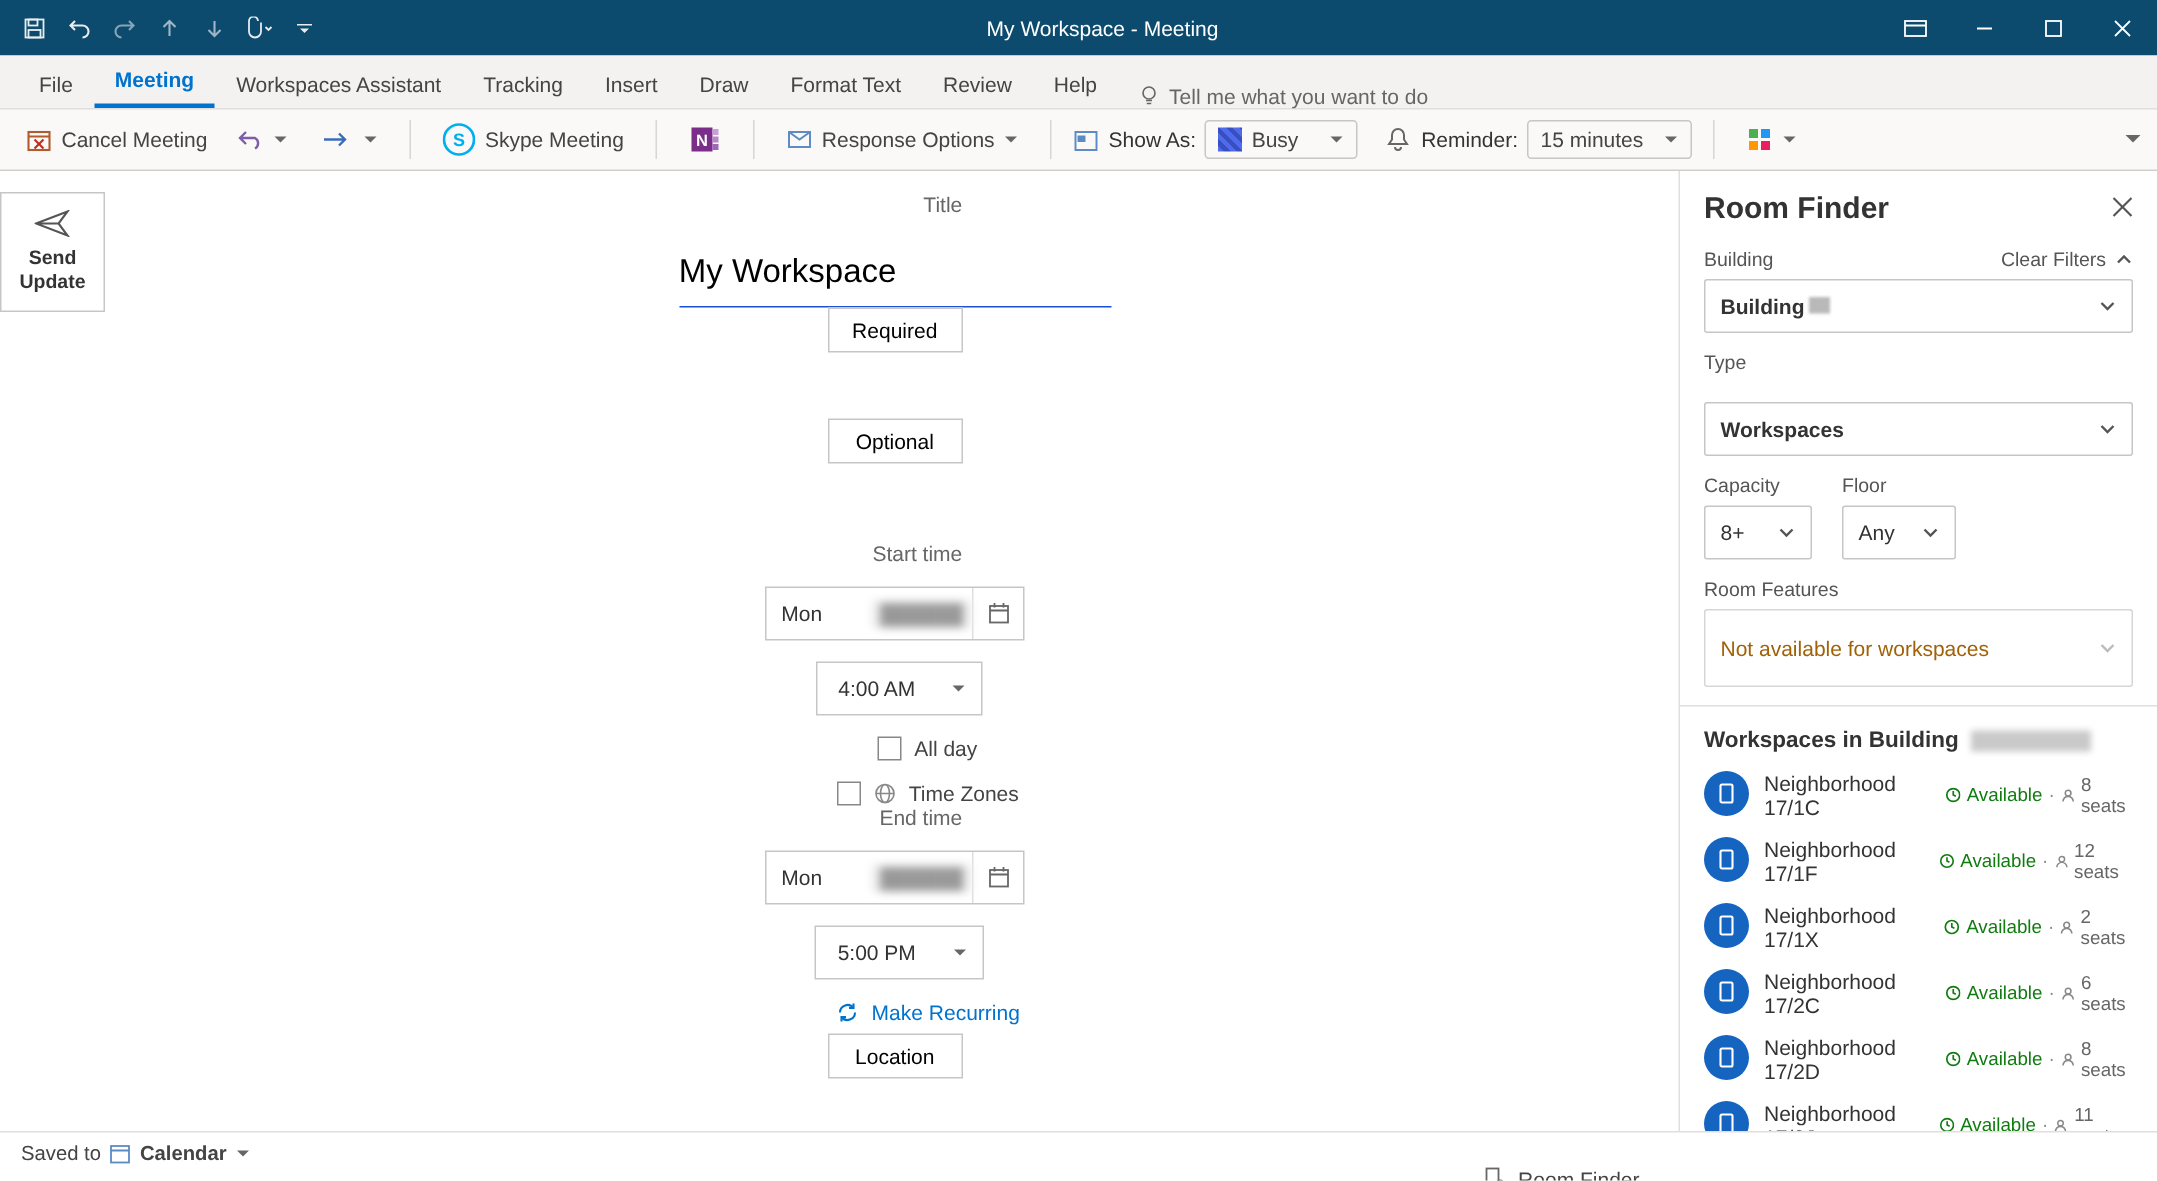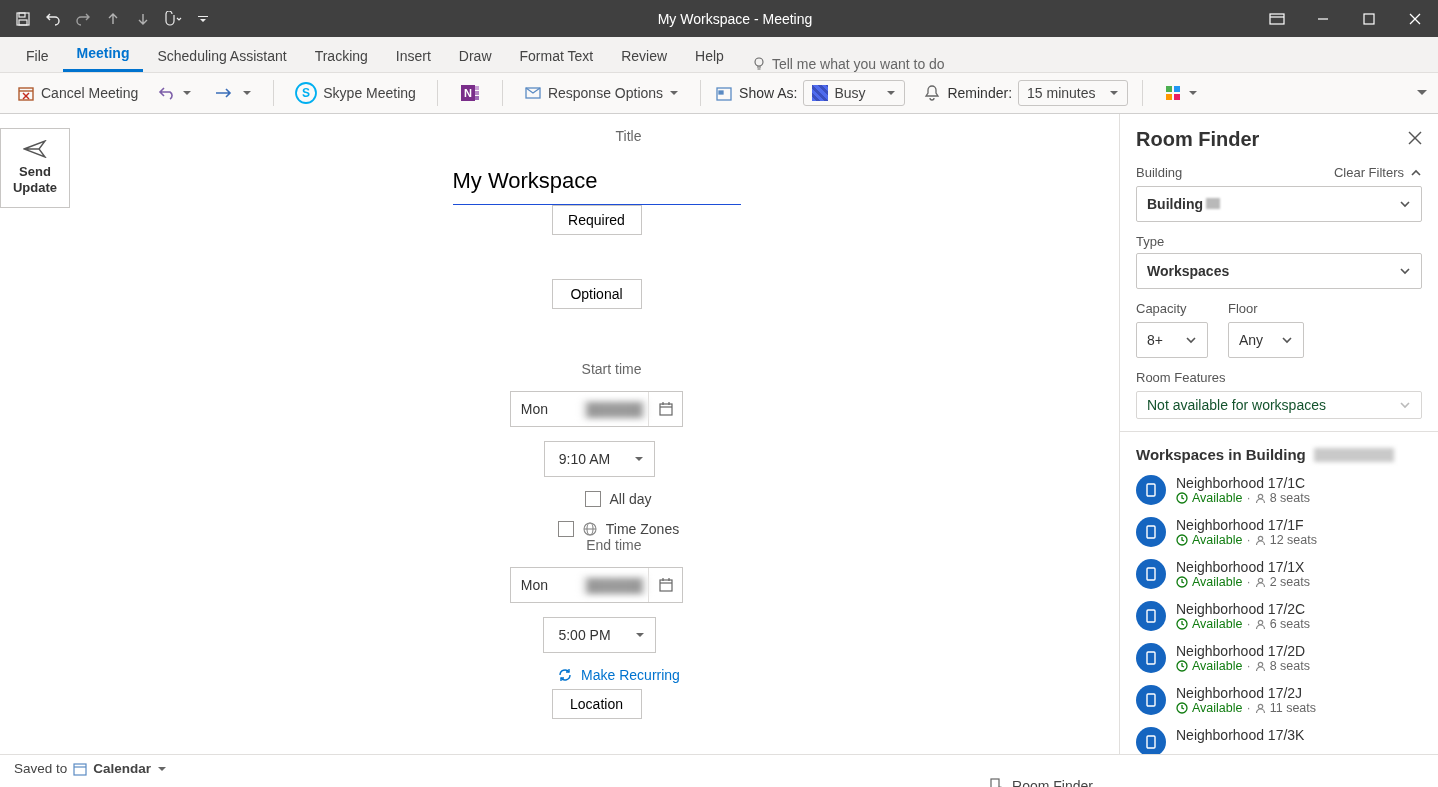--- a/index.html
+++ b/index.html
@@ -1,19 +1,19 @@
 <!DOCTYPE html>
 <html><head>
 <meta charset="utf-8">
 <style>
 * { box-sizing: border-box; margin: 0; padding: 0; font-family: "Segoe UI", Arial, sans-serif; }
 body { width: 1438px; height: 787px; background: #fff; overflow: hidden; font-size: 14px; color: #333; }
 
 
-.titlebar { height: 37px; background: #404040; display: flex; align-items: center; color: #fff; }
+.titlebar { height: 37px; background: #0c4a6e; display: flex; align-items: center; color: #fff; }
 .titlebar-left { display: flex; align-items: center; gap: 4px; padding-left: 10px; }
 .titlebar-left .qat { width: 26px; height: 26px; display: flex; align-items: center; justify-content: center; opacity: 0.9; cursor: pointer; }
 .titlebar-center { flex: 1; text-align: center; font-size: 14px; }
 .titlebar-right { display: flex; }
 .titlebar-right .winbtn { width: 46px; height: 37px; display: flex; align-items: center; justify-content: center; cursor: pointer; }
 
 
 .ribbon-tabs { height: 36px; background: #f3f2f1; border-bottom: 1px solid #e1dfdd; display: flex; align-items: flex-end; padding: 0 12px; gap: 0; position: relative; }
 .ribbon-tabs .tab { padding: 8px 14px; font-size: 14px; color: #444; cursor: pointer; }
 .ribbon-tabs .tab.active { color: #0073cf; border-bottom: 3px solid #0073cf; font-weight: 600; }
@@ -61,27 +61,27 @@
 .rf-header { display:flex; align-items:center; justify-content:space-between; margin-bottom:14px;}
 .rf-title { font-size:20px; font-weight:600; }
 .rf-section { margin-bottom:12px; }
 .rf-row-hdr { display:flex; align-items:center; justify-content:space-between; margin-bottom:6px;}
 .rf-label { font-size:13px; color:#555; }
 .rf-clear { font-size:13px; color:#555; cursor:pointer; display:flex; align-items:center; gap:6px;}
 .rf-field { border:1px solid #c8c6c4; height:36px; display:flex; align-items:center; justify-content:space-between; padding:0 10px; cursor:pointer; border-radius:2px;}
 .rf-field .smudge { display:inline-block; width:14px; height:11px; background:#b9b9b9; filter:blur(1px); margin-left:3px;}
 .rf-two { display:flex; gap:20px;}
 .rf-two .col { flex:0 0 auto; }
-.rf-disabled { color:#14532d; border:1px solid #d8d6d4; height:28px; display:flex; align-items:center; justify-content:space-between; padding:0 10px; border-radius:2px;}
+.rf-disabled { color:#a16207; border:1px solid #d8d6d4; height:52px; display:flex; align-items:center; justify-content:space-between; padding:0 10px; border-radius:2px;}
 .rf-divider { height:1px; background:#e1dfdd; margin:12px -16px 14px -16px;}
 .rf-list-title { font-size:15px; font-weight:600; margin-bottom:12px; display:flex; align-items:center; gap:4px;}
 .rf-list-title .smudge2 { display:inline-block; width:80px; height:14px; background:#c9c9c9; filter:blur(2px); margin-left:4px;}
 .ws-item { display:flex; gap:10px; margin-bottom:12px; cursor:pointer;}
 .ws-badge { width:30px; height:30px; background:#1565c0; border-radius:50%; display:flex; align-items:center; justify-content:center; flex-shrink:0;}
-.ws-text { display:flex; flex-direction:column;}
+.ws-text { display:flex; flex-direction:row;}
 .ws-name { font-size:14px; color:#333;}
 .ws-meta { font-size:12.5px; display:flex; align-items:center; gap:4px;}
 .ws-avail { color:#107c10;}
 .ws-dot { color:#888;}
 .ws-seats { color:#666;}
 
 
 .statusbar { height:28px; border-top:1px solid #e1dfdd; display:flex; align-items:center; padding:0 14px; font-size:13.5px; color:#444; gap:6px;}
 .statusbar .cal-badge { width:14px; height:14px; }
 </style>
@@ -152,21 +152,21 @@
           <line x1="1" y1="1" x2="11" y2="11"></line>
           <line x1="11" y1="1" x2="1" y2="11"></line>
         </svg>
       </div>
   </div>
 </div>
 
 <div class="ribbon-tabs">
   <div class="tab">File</div>
   <div class="tab active">Meeting</div>
-  <div class="tab">Scheduling Assistant</div>
+  <div class="tab">Workspaces Assistant</div>
   <div class="tab">Tracking</div>
   <div class="tab">Insert</div>
   <div class="tab">Draw</div>
   <div class="tab">Format Text</div>
   <div class="tab">Review</div>
   <div class="tab">Help</div>
   <div class="tell">
     <svg width="14" height="14" viewBox="0 0 14 14" fill="none" stroke="#666" stroke-width="1.1">
         <circle cx="7" cy="5" r="4"></circle>
         <path d="M5 10 h4 M5.5 12 h3"></path>
@@ -334,21 +334,21 @@
           <span class="cal-ic">
               <svg width="16" height="16" viewBox="0 0 16 16" fill="none" stroke="#666" stroke-width="1.2">
                 <rect x="2" y="3" width="12" height="11"></rect>
                 <line x1="2" y1="6" x2="14" y2="6"></line>
                 <line x1="5" y1="1" x2="5" y2="4"></line>
                 <line x1="11" y1="1" x2="11" y2="4"></line>
               </svg>
             </span>
         </div>
         <div class="timepicker">
-          <span class="t-text">9:10 AM</span>
+          <span class="t-text">4:00 AM</span>
           <span class="t-chev">
               <svg width="10" height="10" viewBox="0 0 10 10" fill="#666">
                 <path d="M1 3 l4 4 4-4z"></path>
               </svg>
             </span>
         </div>
         <div class="inline-item">
             <span class="chk"></span>
             <span>All day</span>
           </div>
@@ -436,21 +436,21 @@
       <div class="rf-field">
         <span><b>Building</b><span class="smudge"></span></span>
         <svg width="12" height="12" viewBox="0 0 12 12" fill="none" stroke="#555" stroke-width="1.6">
             <path d="M2 4 l4 4 4-4"></path>
           </svg>
       </div>
     </div>
 
     <div class="rf-section">
       <div class="rf-label">Type</div>
-      <div class="rf-field" style="margin-top:4px;">
+      <div class="rf-field" style="margin-top:19px;">
         <b>Workspaces</b>
         <svg width="12" height="12" viewBox="0 0 12 12" fill="none" stroke="#555" stroke-width="1.6">
             <path d="M2 4 l4 4 4-4"></path>
           </svg>
       </div>
     </div>
 
     <div class="rf-section rf-two">
       <div class="col">
         <div class="rf-label">Capacity</div>

